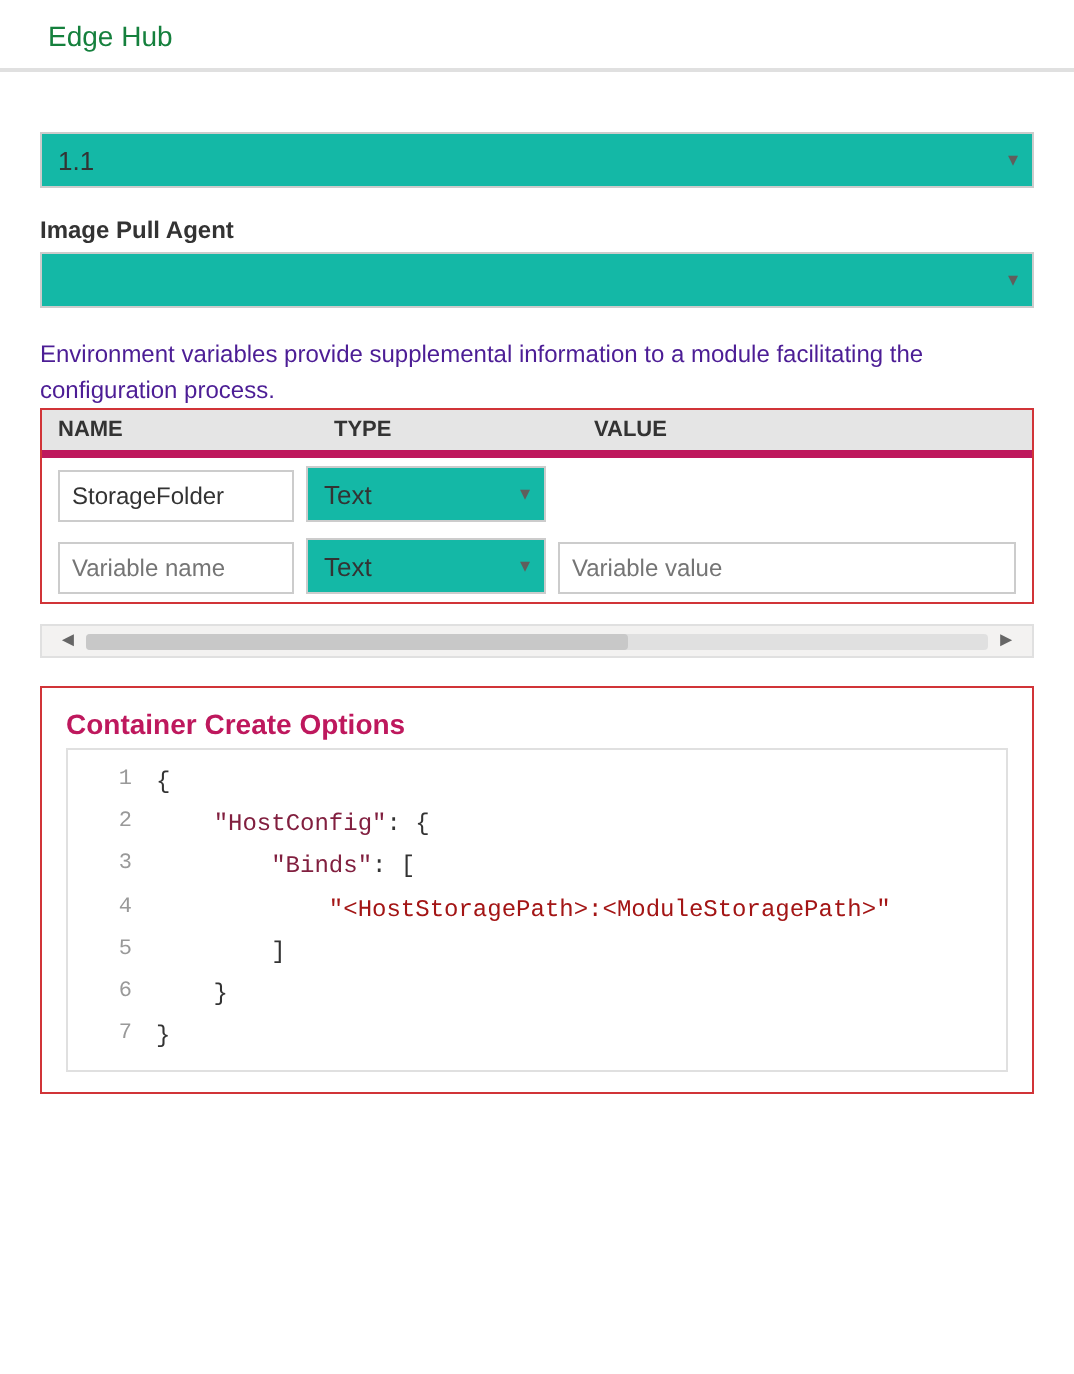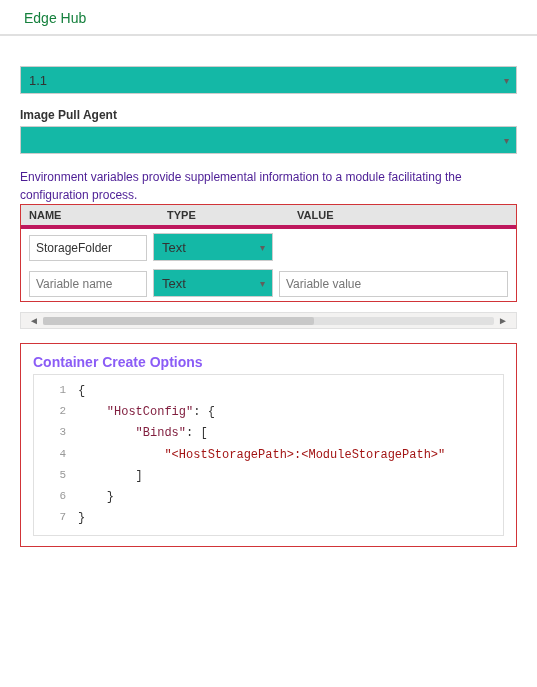--- a/index.html
+++ b/index.html
@@ -161,21 +161,21 @@
 
     
     .container-options-wrapper {
       border: 1.5px solid #d13438;
       padding: 10px 12px;
       margin-bottom: 14px;
     }
     .container-heading {
       font-size: 14px;
       font-weight: 700;
-      color: #8b5cf6;
+      color: #be185d;
       margin-bottom: 4px;
     }
     .container-desc {
       font-size: 12px;
       color: #555;
       margin-bottom: 8px;
       line-height: 1.5;
     }
     .container-desc a {
       color: #0078d4;

